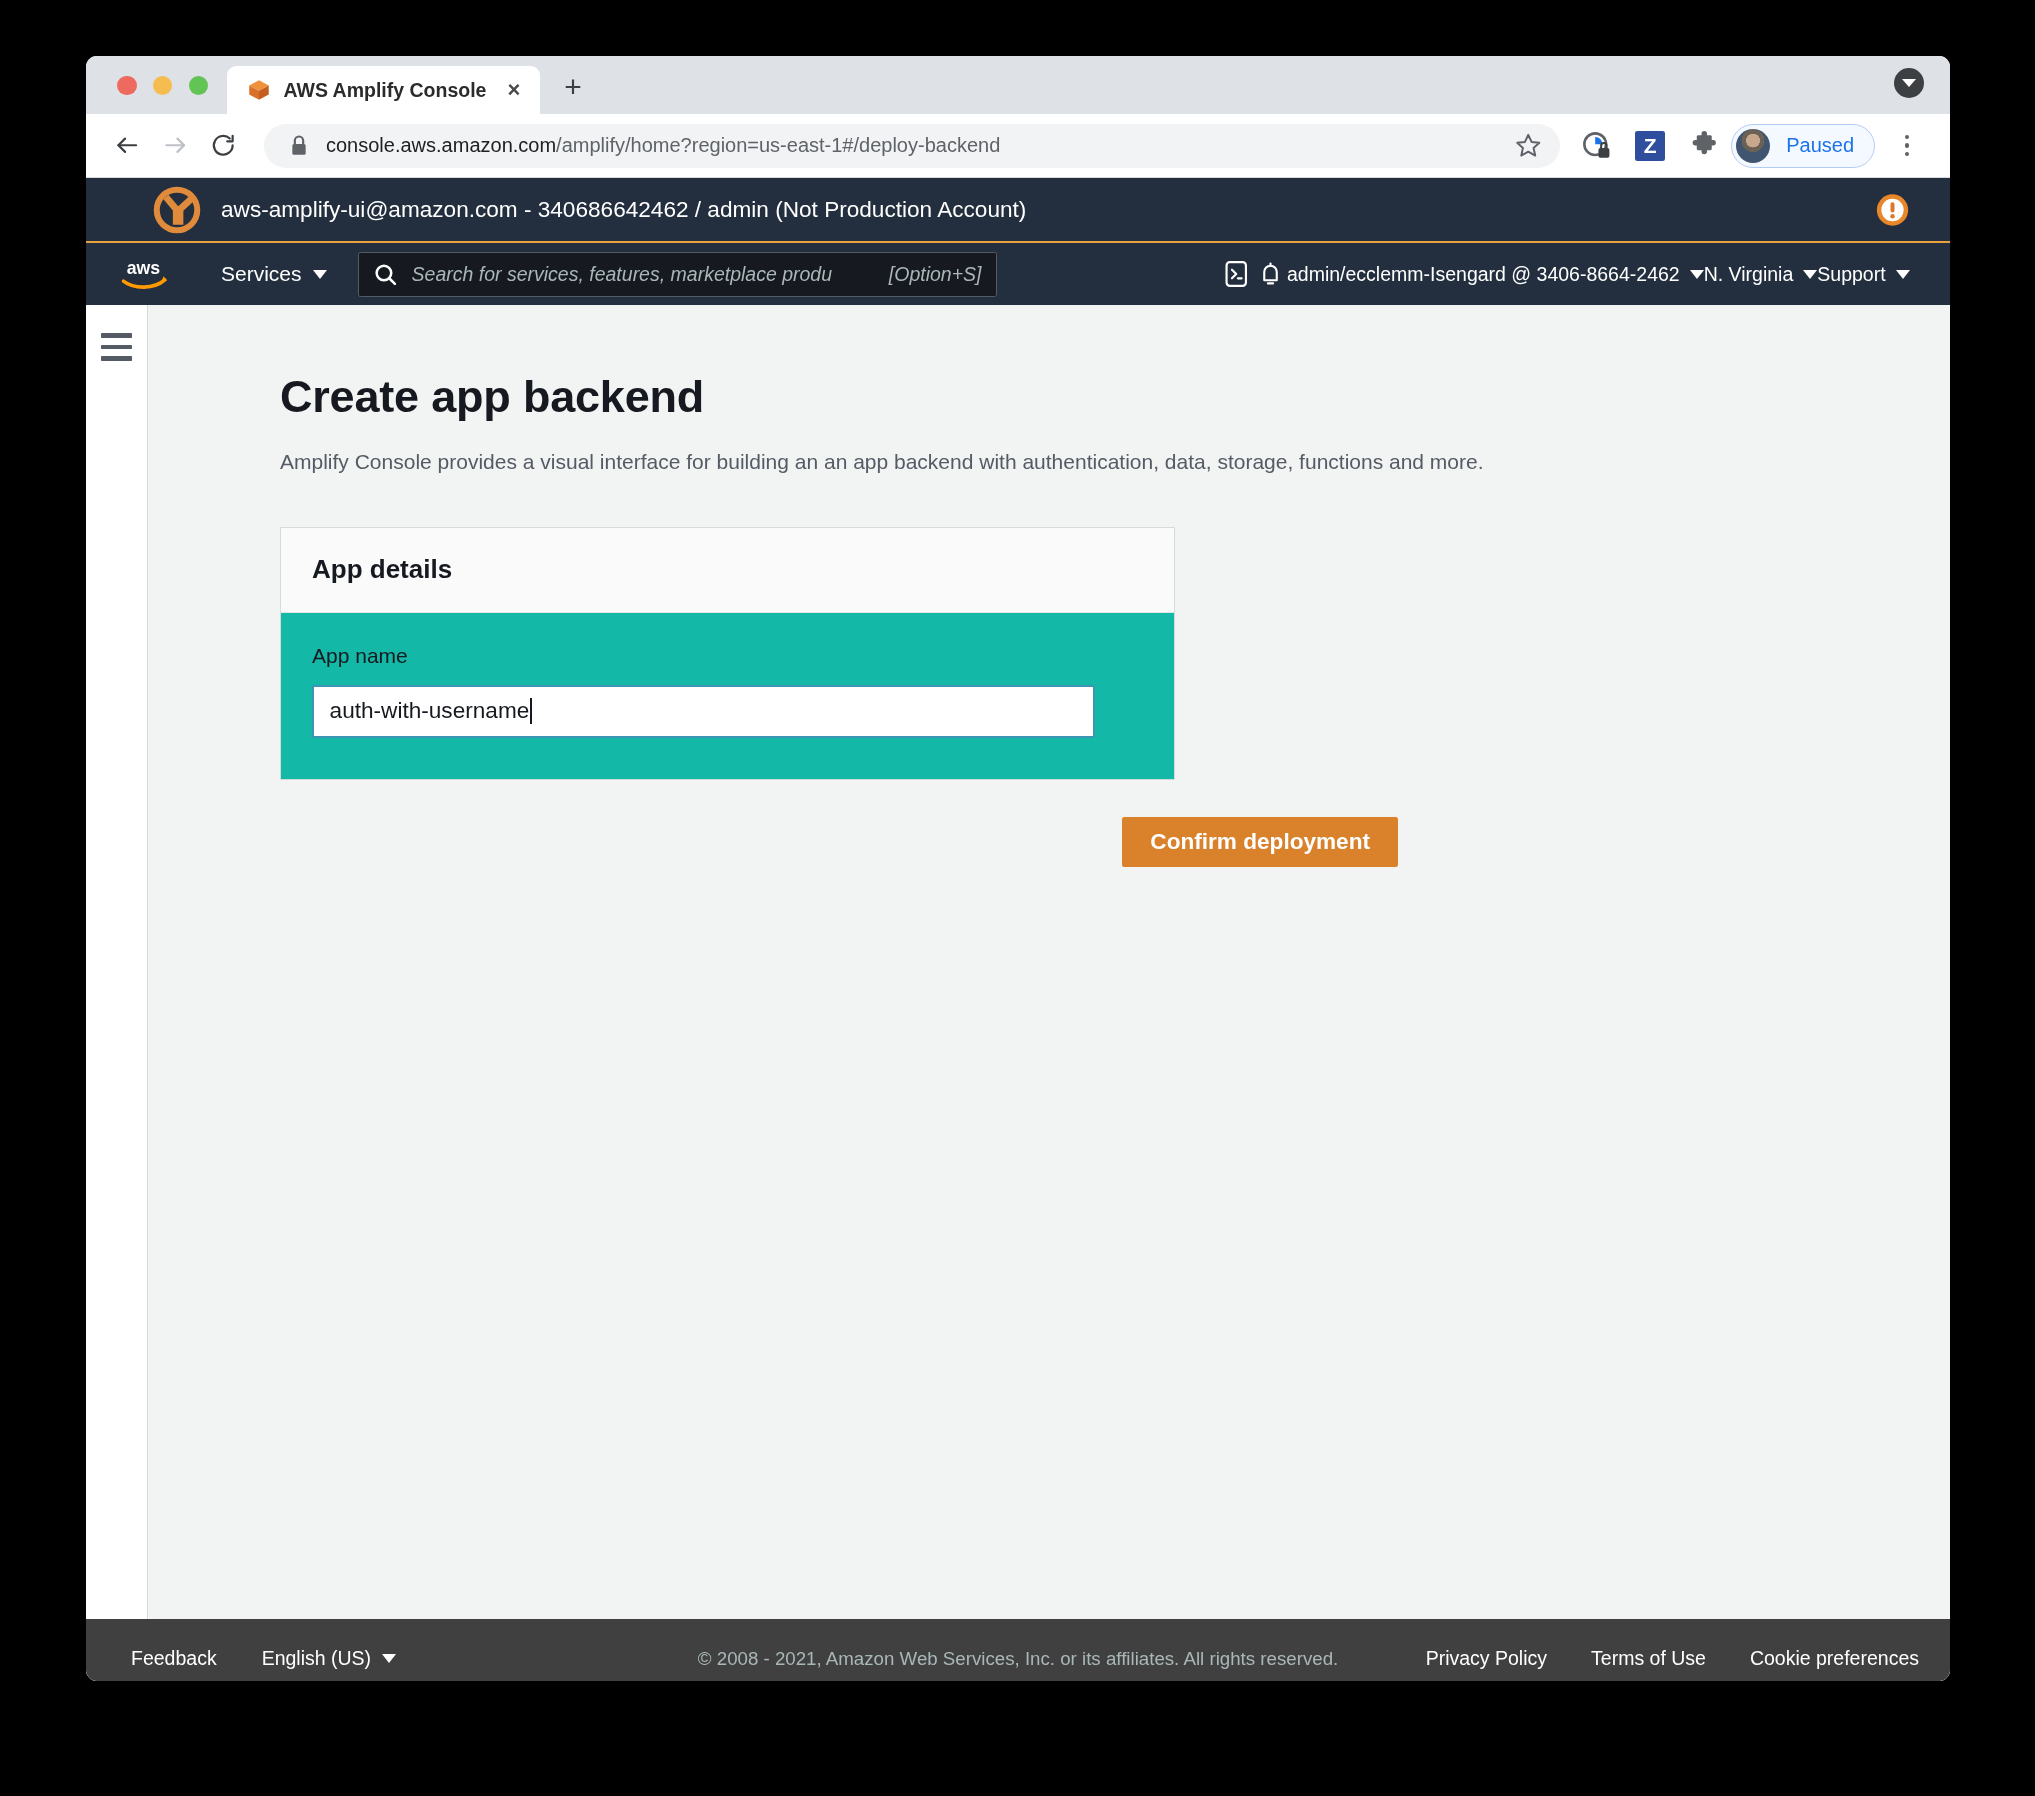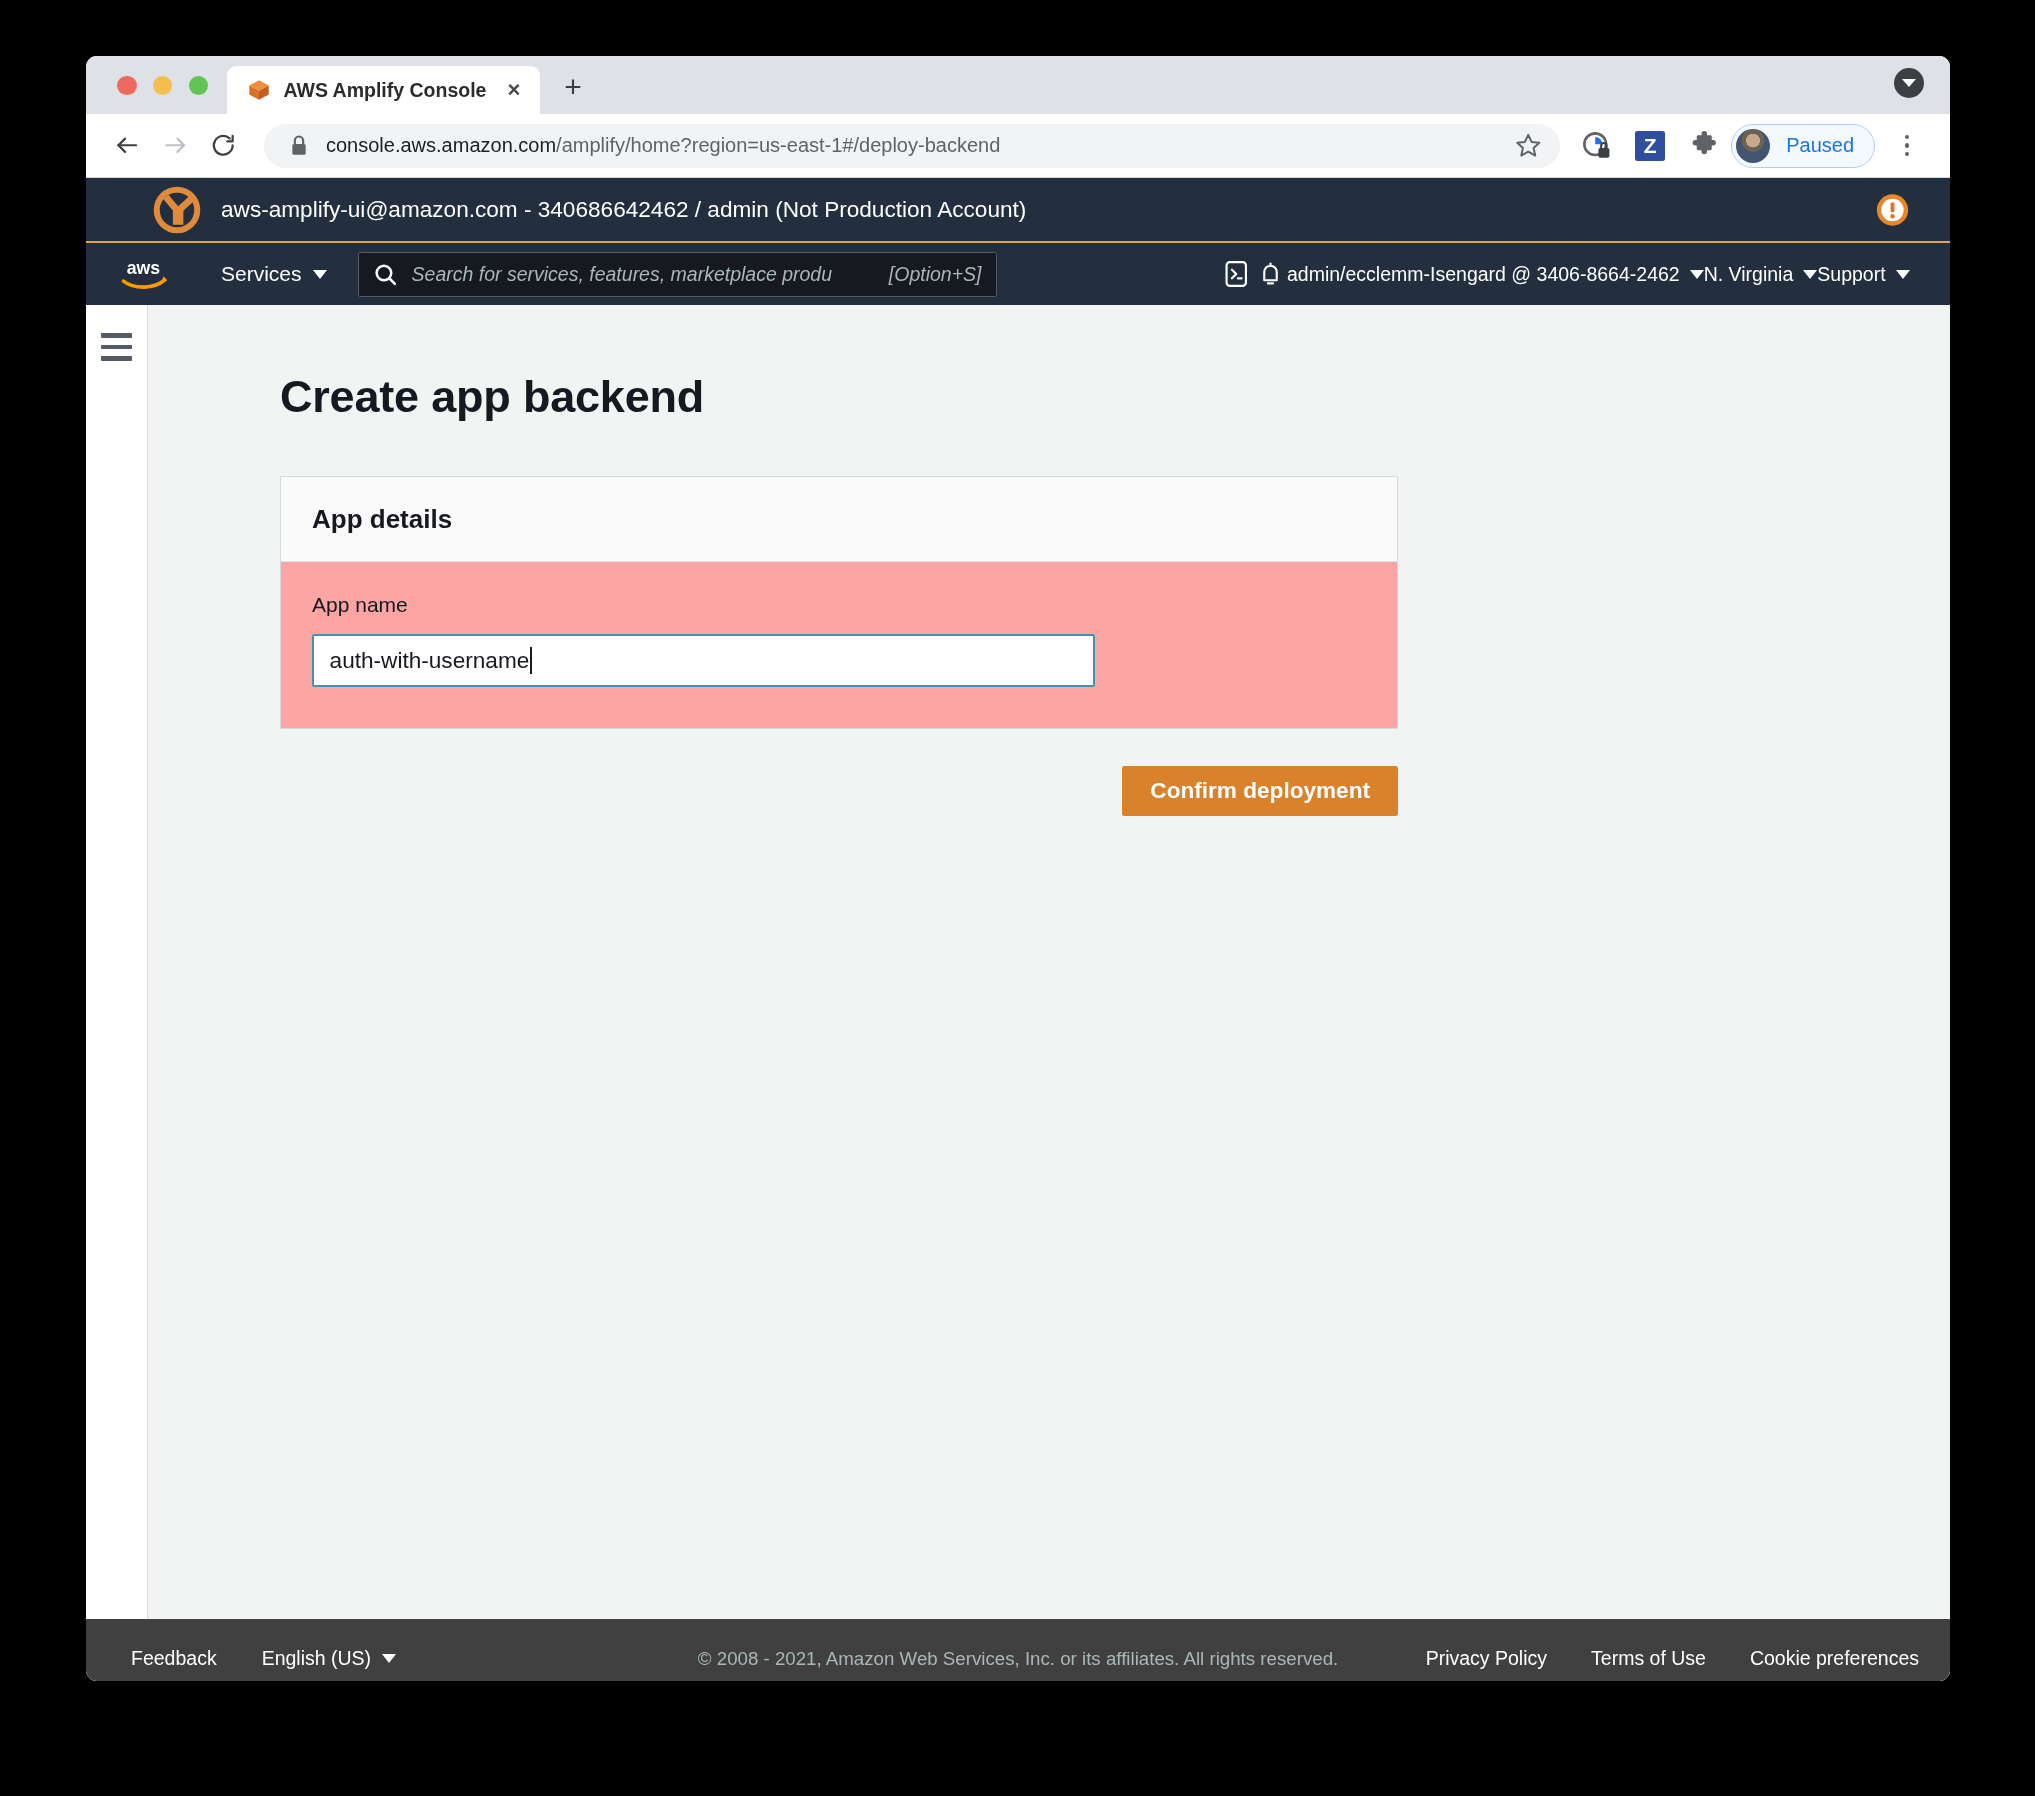--- a/index.html
+++ b/index.html
@@ -328,22 +328,22 @@
     letter-spacing: -0.2px;
   }
   .page-sub {
     font-size: 21px;
     color: #545b64;
     margin-top: 26.5px;
   }
 
   .card {
     margin-top: 53px;
-    width: 1118px;
-    background: #fca5a5;
+    width: 895px;
+    background: #14b8a6;
     border: 0.8px solid #d5dbdb;
     border-radius: 1.6px;
   }
   .card-header {
     padding: 26.5px 31px;
     background: #fafafa;
     border-bottom: 0.8px solid #e4e6e6;
   }
   .card-header-title {
     font-size: 26px;
@@ -598,20 +598,21 @@
       <div class="side-strip">
         <div class="hamburger">
           <i></i>
             <i></i>
             <i></i>
         </div>
       </div>
 
       <div class="content">
         <h1 class="page-title">Create app backend</h1>
+        <div class="page-sub">Amplify Console provides a visual interface for building an an app backend with authentication, data, storage, functions and more.</div>
 
         <div class="card">
           <div class="card-header">
             <span class="card-header-title">App details</span>
           </div>
           <div class="card-body">
             <div class="field-label">App name</div>
             <div class="text-input">
               <span class="value">auth-with-username</span>
                 <span class="caret-bar"></span>

